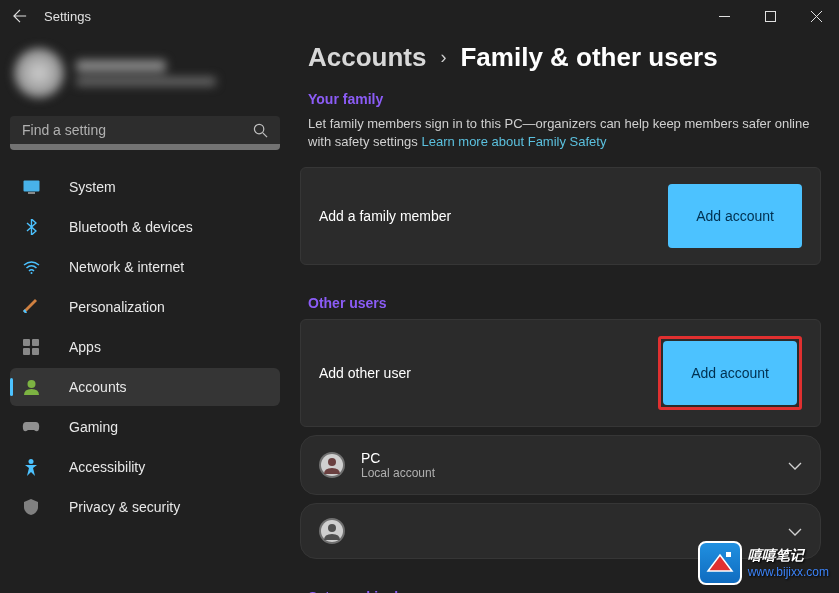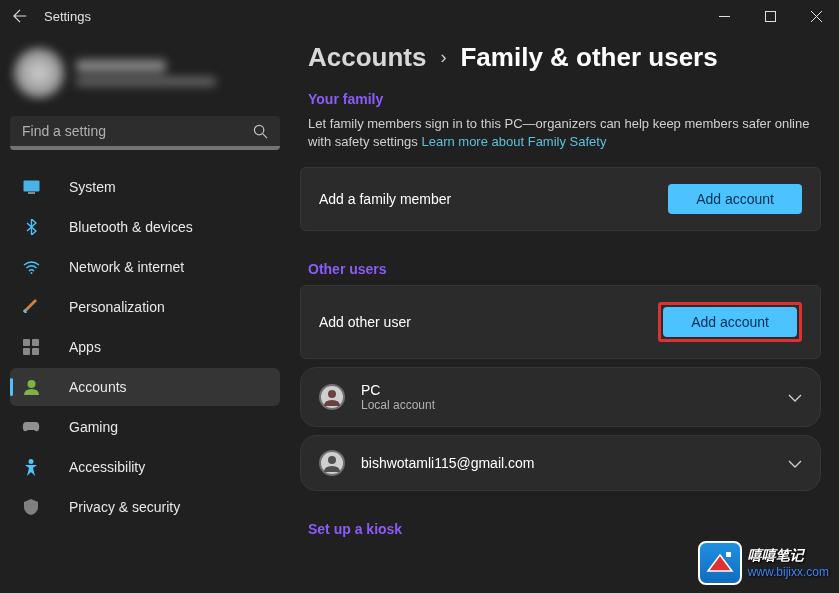--- a/index.html
+++ b/index.html
@@ -83,21 +83,21 @@
       border-radius: 4px;
     }
     .search {
       background: #2d2d2d;
       border-radius: 4px;
       height: 34px;
       display: flex;
       align-items: center;
       padding: 0 12px;
       margin-bottom: 18px;
-      border-bottom: 4px solid #737373;
+      border-bottom: 6px solid #737373;
     }
     .search input {
       flex: 1;
       background: transparent;
       border: none;
       color: #ccc;
       font-size: 14px;
       outline: none;
     }
     .search input::placeholder { color: #b0b0b0; }
@@ -168,21 +168,21 @@
       display: flex;
       align-items: center;
       margin-bottom: 8px;
     }
     .card-label { font-size: 14px; color: #ffffff; }
     .card-spacer { flex: 1; }
     .add-btn {
       background: #4cc2ff;
       color: #003050;
       border: none;
-      padding: 7px 28px;
+      padding: 24px 28px;
       border-radius: 4px;
       font-size: 14px;
       cursor: pointer;
     }
     .add-btn-wrap { display: inline-block; }
     .highlighted { border: 3px solid #e03030; padding: 2px; border-radius: 3px; }
     .user-card {
       background: #2b2b2b;
       border: 1px solid #363636;
       border-radius: 16px;
@@ -402,23 +402,20 @@
     </div>
 
     <div class="user-card">
       <div class="uavatar">
         <svg width="22" height="22" viewBox="0 0 22 22">
             <circle cx="11" cy="11" r="11" fill="#cfcfcf"></circle>
             <circle cx="11" cy="8" r="4" fill="#505050"></circle>
             <path d="M3 20 Q3 14 11 14 Q19 14 19 20 Z" fill="#505050"></path>
           </svg>
       </div>
-      <div class="uinfo">
-        <div class="uname2">bishwotamli115@gmail.com</div>
-      </div>
       <div class="card-spacer"></div>
       <span class="chevron-down"><svg width="14" height="8" viewBox="0 0 14 8">
             <path d="M1 1 L7 7 L13 1" stroke="#d0d0d0" stroke-width="1.3" fill="none"></path>
           </svg></span>
     </div>
 
     <div class="section-gap"></div>
     <div class="section-title">Set up a kiosk</div>
   </div>
 </div>

